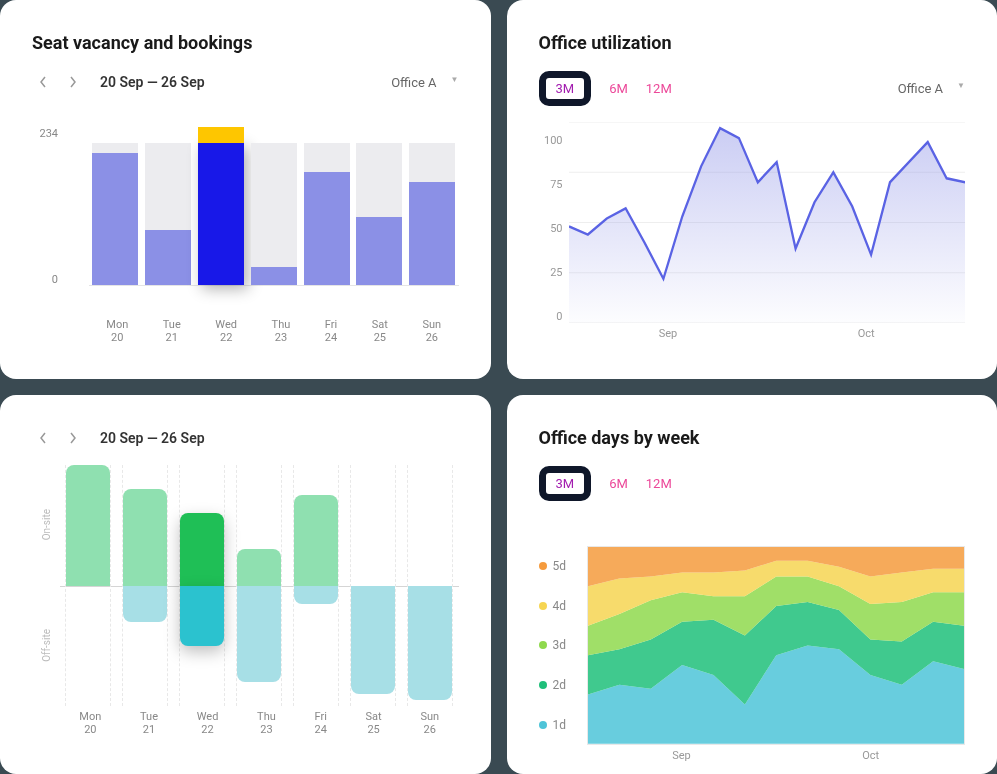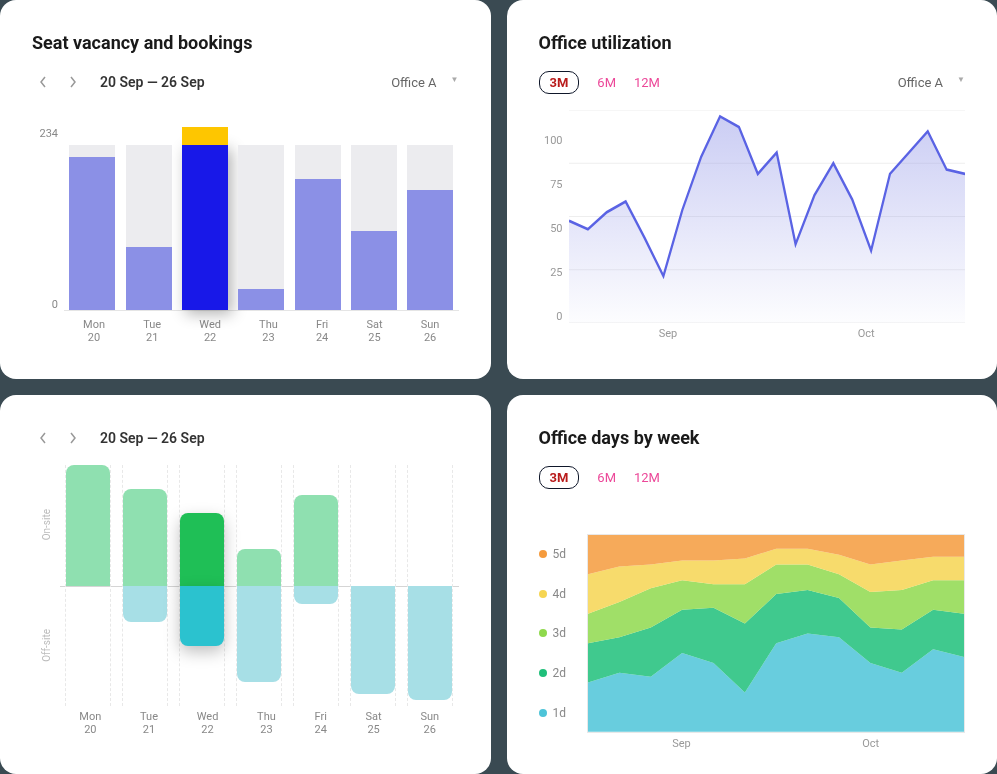--- a/index.html
+++ b/index.html
@@ -73,32 +73,33 @@
   display: inline-flex;
   gap: 18px;
   align-items: center;
 }
 .range-tab {
   font-size: 13px;
   color: #ec4899;
   cursor: pointer;
 }
 .range-tab.active {
-  border: 1px solid #0f172a;
+  border: 7px solid #0f172a;
   border-radius: 10px;
   padding: 3px 10px;
-  color: #b91c1c;
-  font-weight: 700;
+  color: #a21caf;
+  font-weight: 400;
 }
 
 .seat-chart {
   flex: 1;
   display: grid;
   grid-template-columns: 32px 1fr;
   grid-template-rows: 1fr 36px;
+  gap: 25px;
 }
 .seat-yaxis {
   grid-column: 1; grid-row: 1;
   display: flex;
   flex-direction: column;
   justify-content: space-between;
   align-items: flex-end;
   font-size: 11px;
   color: #888;
   padding-right: 6px;

